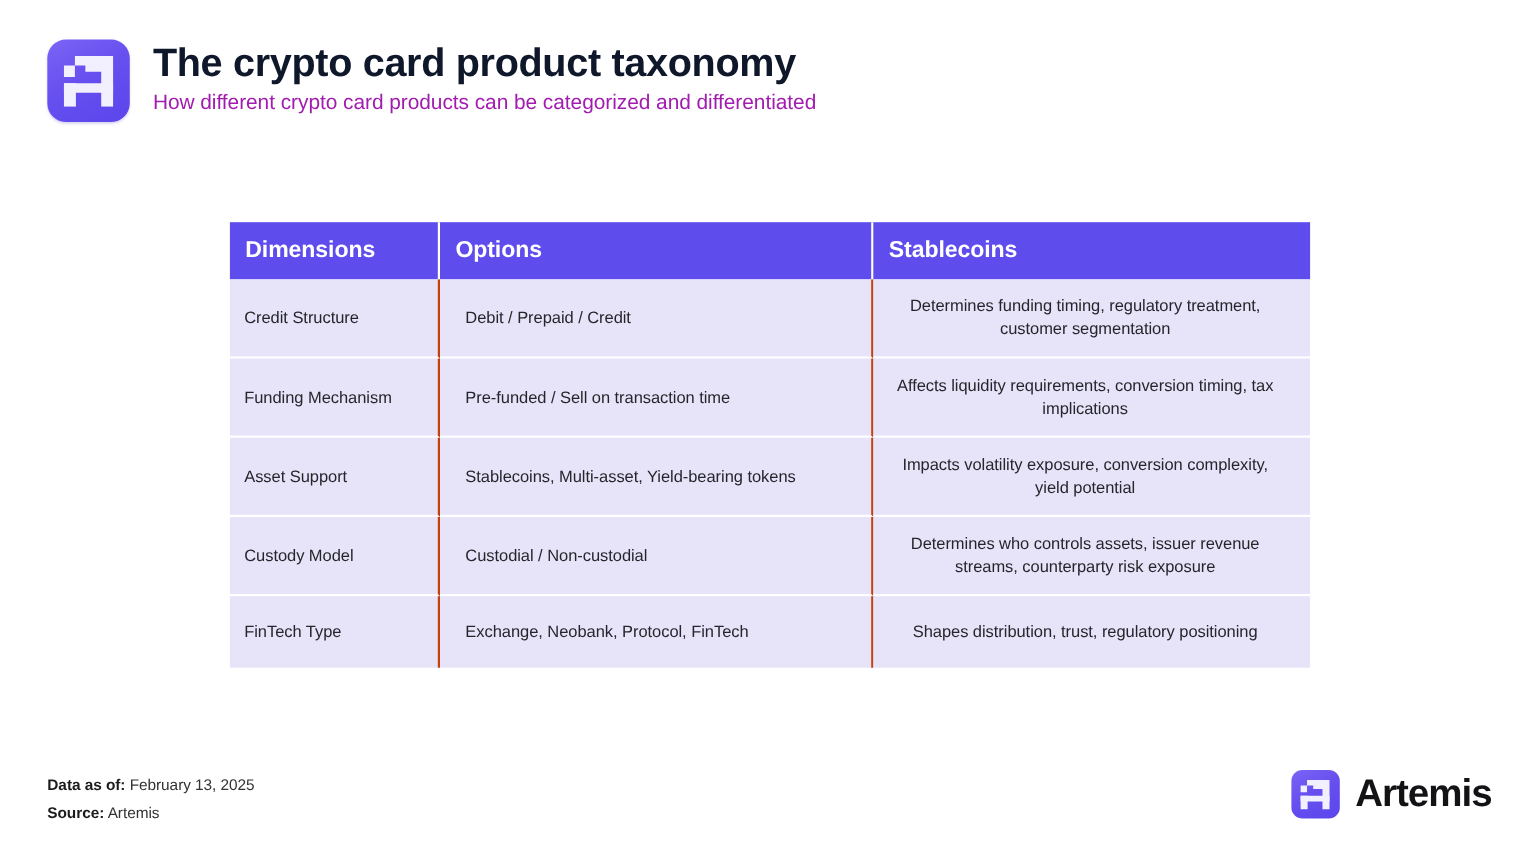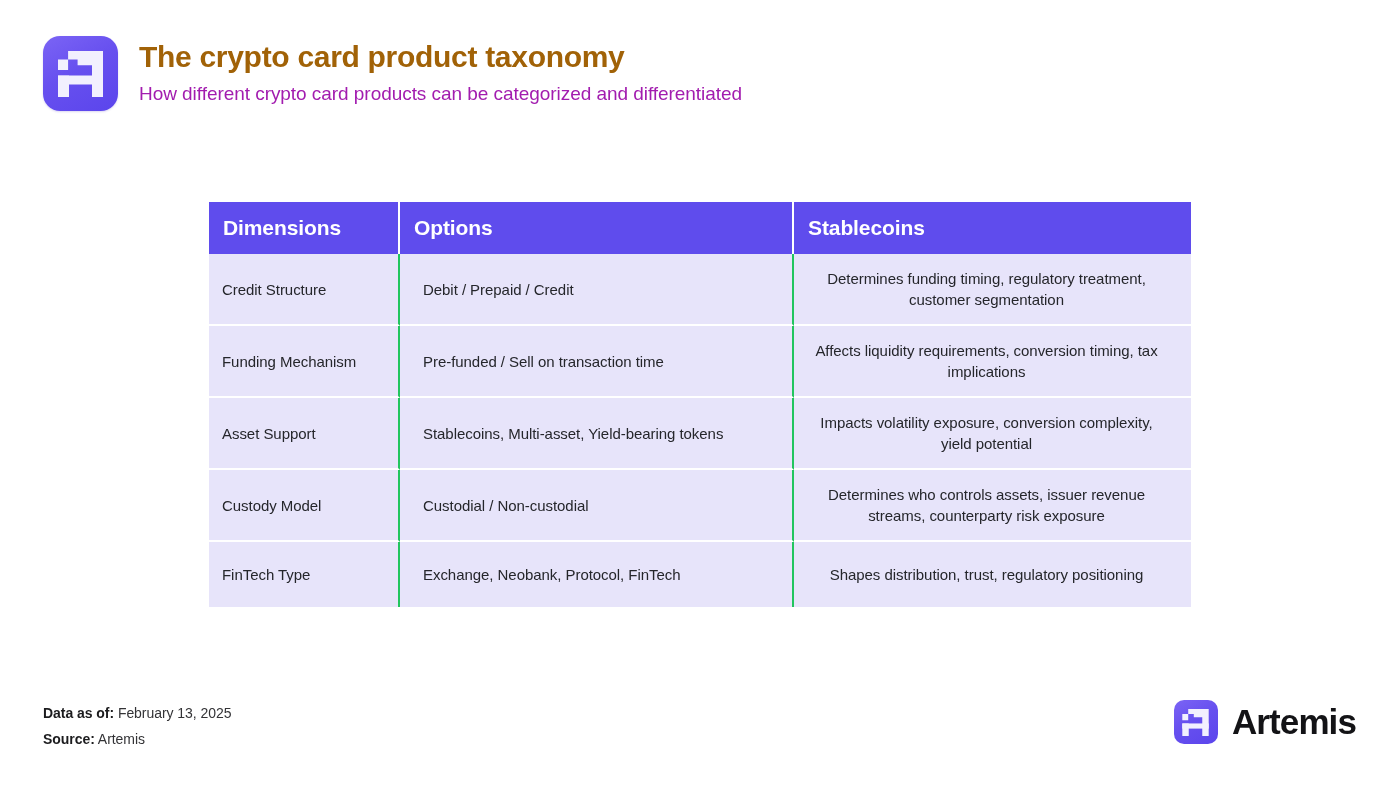--- a/index.html
+++ b/index.html
@@ -40,24 +40,24 @@
     align-items: center;
     justify-content: center;
     flex: none;
     box-shadow: 0 1px 2px rgba(60, 40, 180, .18);
   }
   .brand-mark svg { display: block; }
 
   .header-text { padding-top: 3px; }
 
   .page-title {
-    font-size: 30px;
+    font-size: 36px;
     line-height: 36px;
     font-weight: 700;
-    color: #a16207;
+    color: #0f172a;
     letter-spacing: -0.3px;
     white-space: nowrap;
   }
 
   .page-subtitle {
     margin-top: 7px;
     font-size: 19px;
     line-height: 24px;
     font-weight: 400;
     color: #a21caf;
@@ -102,21 +102,21 @@
   table.taxonomy tbody td {
     background: #e7e4fa;
     color: #25262b;
     font-size: 15px;
     line-height: 21px;
     font-weight: 400;
     letter-spacing: -0.05px;
     vertical-align: middle;
     padding: 14px 14px;
     height: 65px;
-    border-right: 2px solid #22c55e;
+    border-right: 2px solid #c2410c;
     border-bottom: 2px solid #ffffff;
   }
   table.taxonomy tbody td:last-child { border-right: none; text-align: center; }
   table.taxonomy tbody tr:last-child td { border-bottom: none; }
 
   table.taxonomy tbody td.dim-cell { padding-left: 13px; }
   table.taxonomy tbody td.opt-cell { padding-left: 23px; }
   table.taxonomy tbody td.imp-cell { padding-left: 14px; padding-right: 26px; }
 
   

